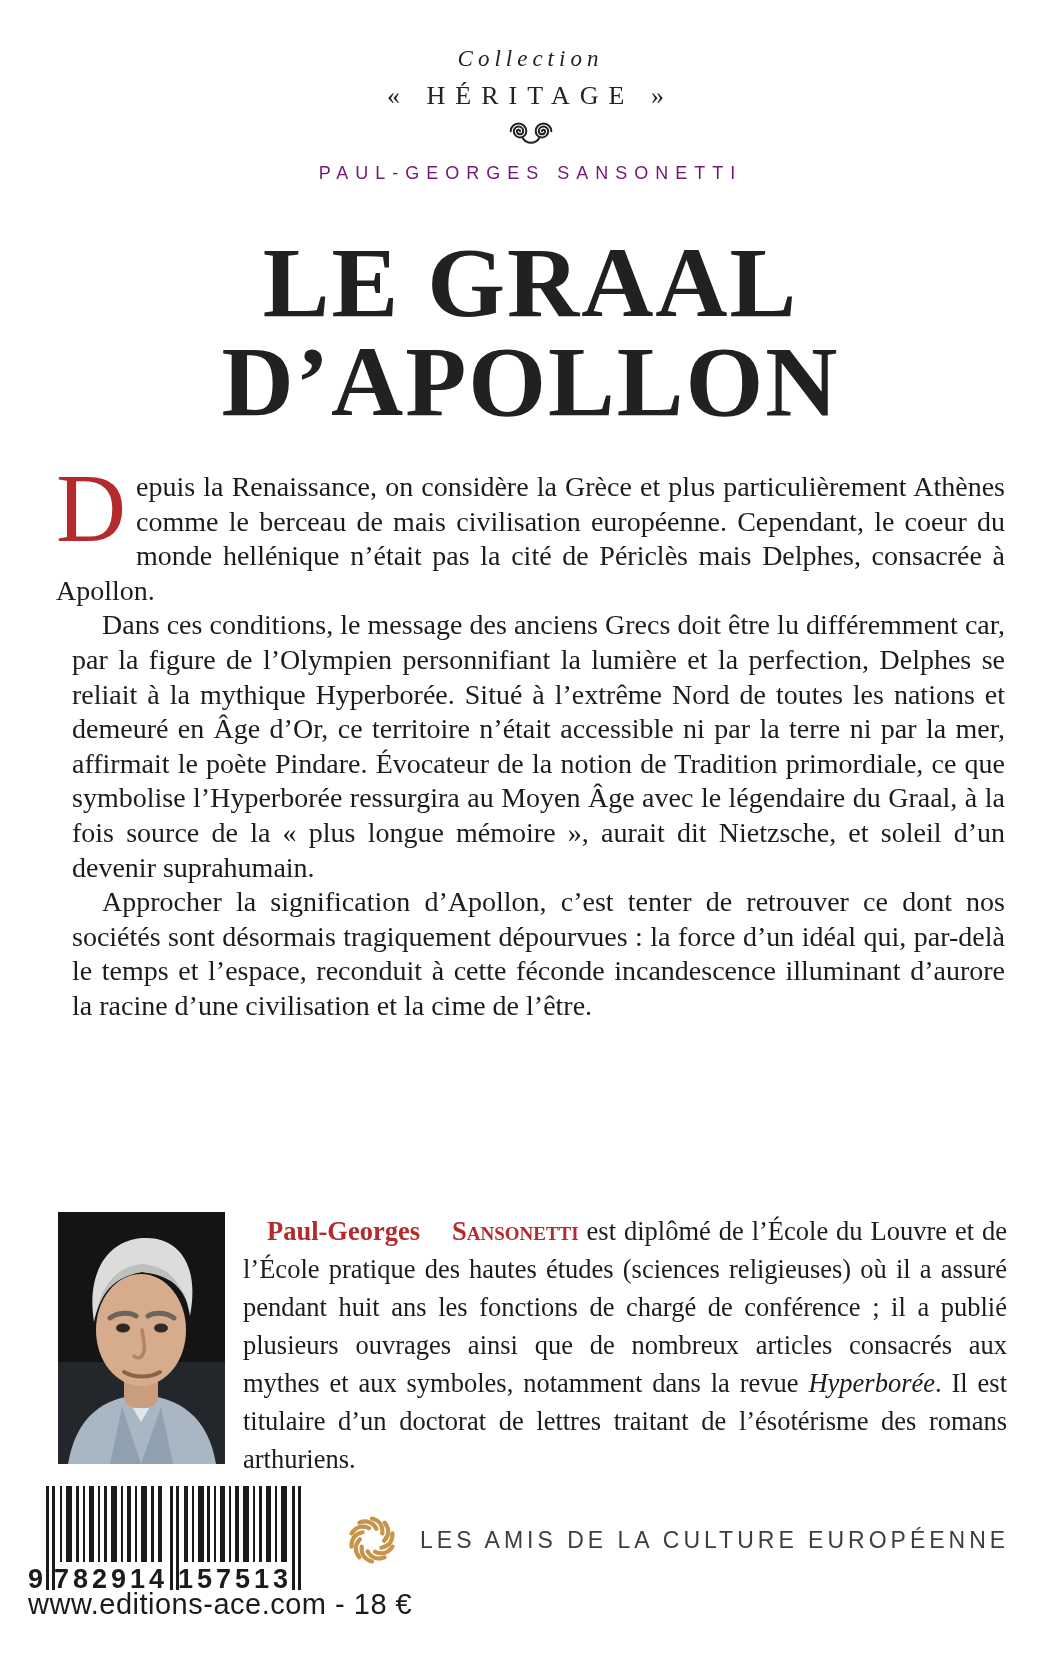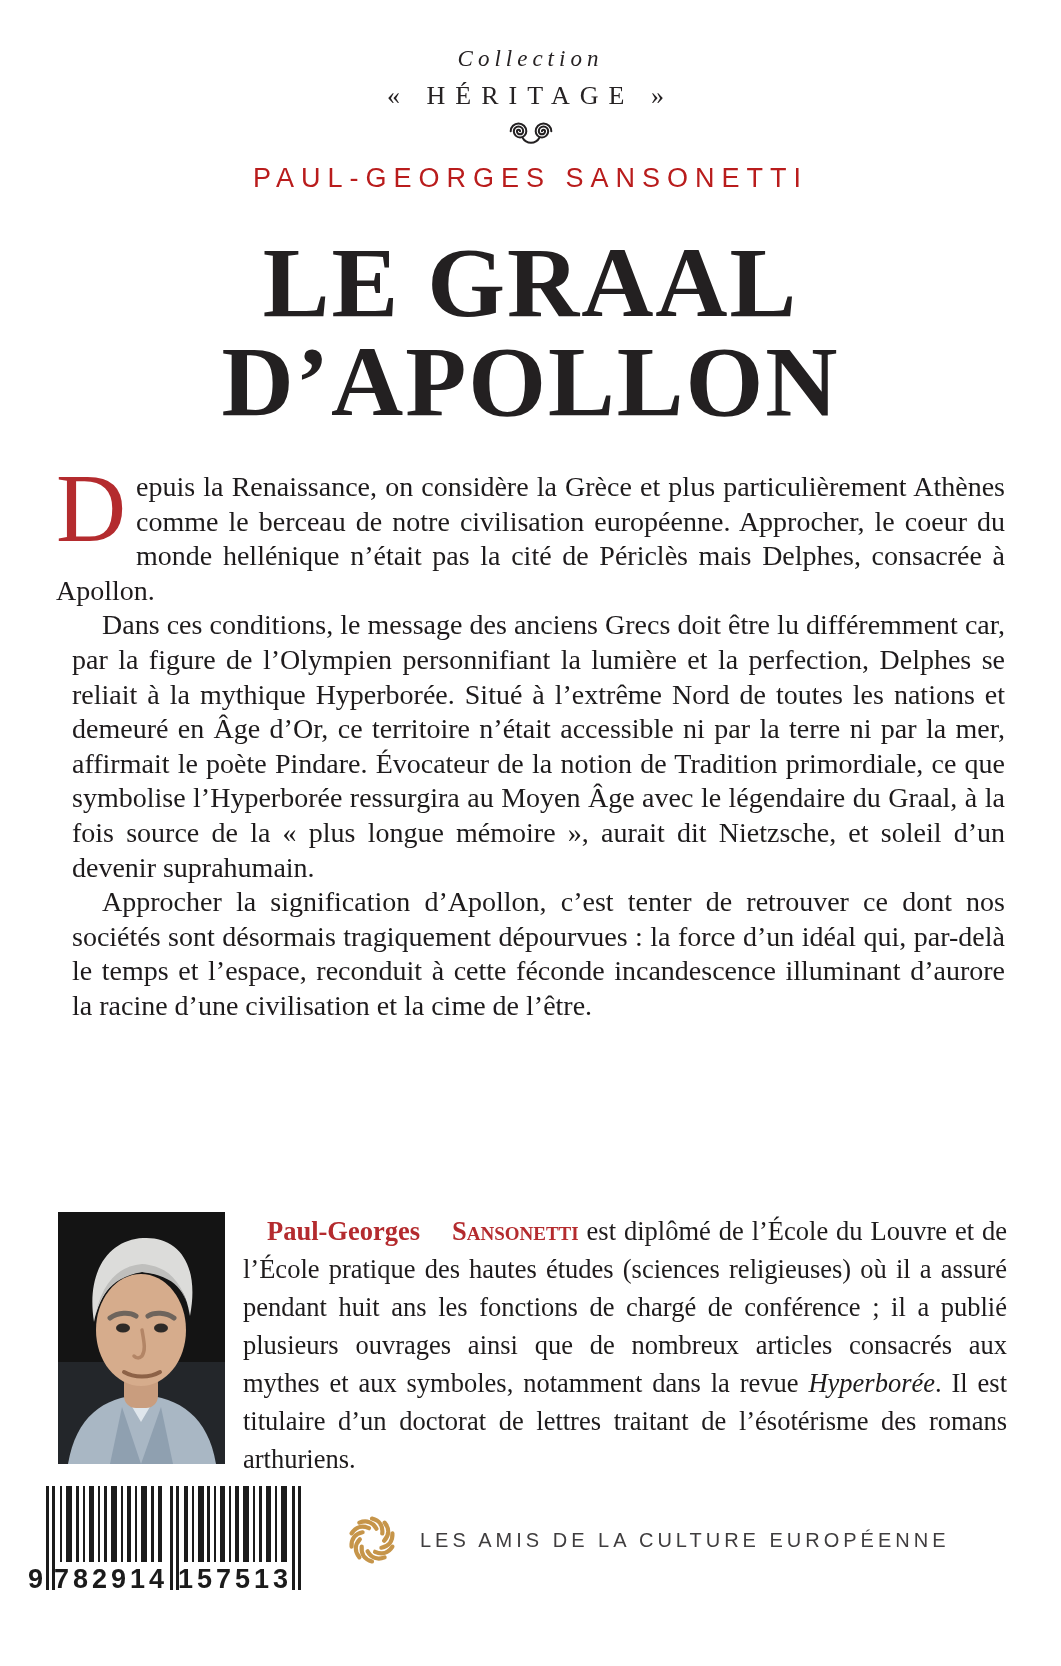--- a/index.html
+++ b/index.html
@@ -19,22 +19,22 @@
     font-style:italic;font-size:23px;letter-spacing:5px;color:#262223;
   }
   .series{
     margin-top:9px;
     font-size:26px;letter-spacing:10px;color:#262223;
   }
   .ornament{margin-top:6px;line-height:0;}
   .author-top{
     margin-top:16px;
     font-family:"Liberation Sans", sans-serif;
-    font-size:27px;letter-spacing:7px;
-    color:#b91c1c;font-weight:400;
+    font-size:18px;letter-spacing:7px;
+    color:#701a75;font-weight:400;
   }
   
   .title{
     position:absolute;top:212px;left:0;right:0;
     text-align:center;
     font-weight:700;color:#232021;
     font-size:100px;line-height:99px;letter-spacing:2px;margin-top:21px;
   }
   
   .synopsis{
@@ -70,21 +70,21 @@
     position:absolute;left:28px;top:1588px;
     font-family:"Liberation Sans", sans-serif;
     font-size:29px;color:#1c1a1b;letter-spacing:0.5px;
   }
   .publisher{
     position:absolute;left:344px;top:1512px;
     display:flex;align-items:center;gap:20px;
   }
   .publisher-name{
     font-family:"Liberation Sans", sans-serif;
-    font-size:20px;letter-spacing:4px;color:#3f3d3e;
+    font-size:23px;letter-spacing:4px;color:#3f3d3e;
     white-space:nowrap;
   }
 </style>
 </head>
 <body>
 
 <div class="page">
 
   <div class="masthead">
     <div class="collection">Collection</div>
@@ -100,21 +100,21 @@
     </div>
     <div class="author-top">PAUL-GEORGES SANSONETTI</div>
   </div>
 
   <div class="title">
     <div>LE GRAAL</div>
     <div>D’APOLLON</div>
   </div>
 
   <div class="synopsis">
-    <p><span class="dropcap">D</span><span>epuis la Renaissance, on considère la Grèce et plus particulièrement Athènes comme le berceau de notre civilisation européenne. Approcher, le coeur du monde hellénique n’était pas la cité de Périclès mais Delphes, consacrée à Apollon.</span></p>
+    <p><span class="dropcap">D</span><span>epuis la Renaissance, on considère la Grèce et plus particulièrement Athènes comme le berceau de mais civilisation européenne. Cependant, le coeur du monde hellénique n’était pas la cité de Périclès mais Delphes, consacrée à Apollon.</span></p>
     <p class="indent">Dans ces conditions, le message des anciens Grecs doit être lu différemment car, par la figure de l’Olympien personnifiant la lumière et la perfection, Delphes se reliait à la mythique Hyperborée. Situé à l’extrême Nord de toutes les nations et demeuré en Âge d’Or, ce territoire n’était accessible ni par la terre ni par la mer, affirmait le poète Pindare. Évocateur de la notion de Tradition primordiale, ce que symbolise l’Hyperborée ressurgira au Moyen Âge avec le légendaire du Graal, à la fois source de la « plus longue mémoire », aurait dit Nietzsche, et soleil d’un devenir suprahumain.</p>
     <p class="indent">Approcher la signification d’Apollon, c’est tenter de retrouver ce dont nos sociétés sont désormais tragiquement dépourvues : la force d’un idéal qui, par-delà le temps et l’espace, reconduit à cette féconde incandescence illuminant d’aurore la racine d’une civilisation et la cime de l’être.</p>
   </div>
 
   <div class="bio">
     <div class="bio-photo">
       <svg width="167" height="252" viewBox="0 0 167 252" aria-hidden="true">
         <rect width="167" height="252" fill="#141414"></rect>
         <rect x="0" y="150" width="167" height="102" fill="#23262a"></rect>
 
@@ -186,20 +186,21 @@
           <rect x="253" y="0" width="6" height="76"></rect>
       </g>
       <g font-family="Liberation Sans, sans-serif" font-size="27" font-weight="700" fill="#1b1b1b">
         <text x="0" y="102">9</text>
         <text x="83" y="102" text-anchor="middle" letter-spacing="4">782914</text>
         <text x="207" y="102" text-anchor="middle" letter-spacing="4">157513</text>
       </g>
     </svg>
   </div>
 
+  <div class="website">www.editions-ace.com - 18 €</div>
 
   <div class="publisher">
     <span style="line-height:0;">
       <svg width="56" height="56" viewBox="0 0 60 60" aria-hidden="true">
         <g fill="none" stroke="#c6954a" stroke-width="4.5" stroke-linecap="round">
           <path d="M30,7 C38,9 42,15 41,23" transform="rotate(0 30 30)"></path>
           <path d="M30,7 C38,9 42,15 41,23" transform="rotate(36 30 30)"></path>
           <path d="M30,7 C38,9 42,15 41,23" transform="rotate(72 30 30)"></path>
           <path d="M30,7 C38,9 42,15 41,23" transform="rotate(108 30 30)"></path>
           <path d="M30,7 C38,9 42,15 41,23" transform="rotate(144 30 30)"></path>

